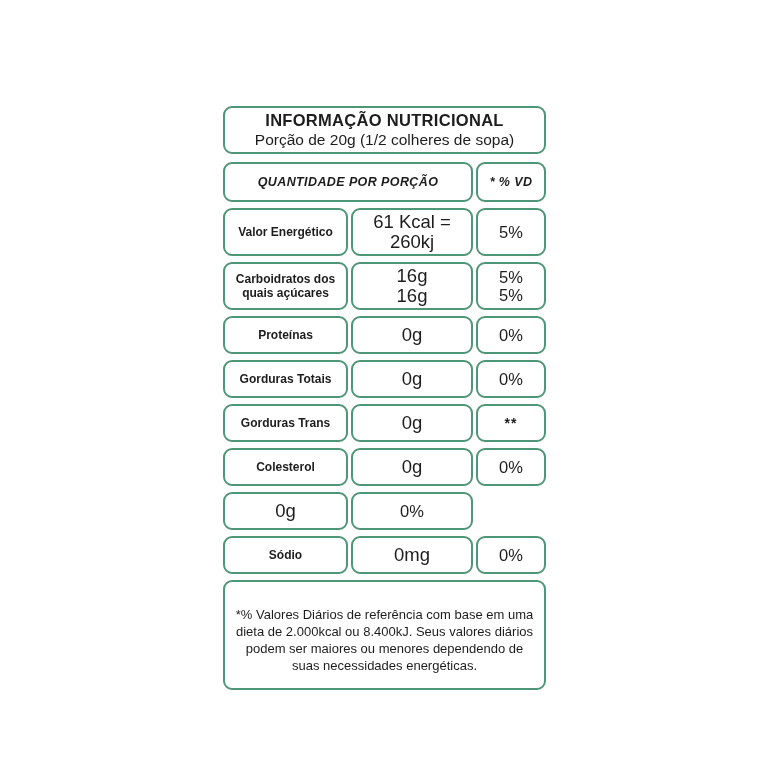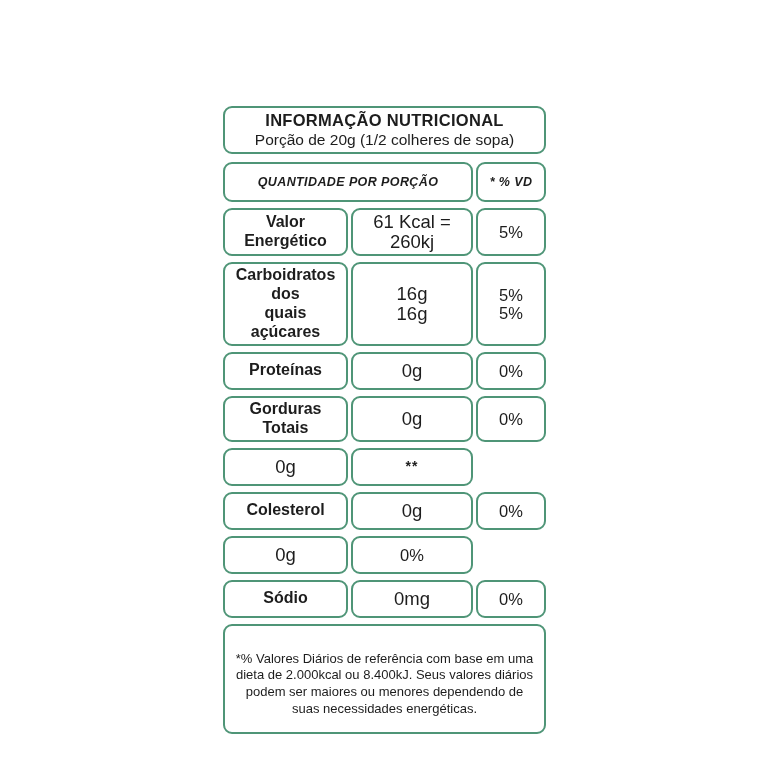--- a/index.html
+++ b/index.html
@@ -73,21 +73,21 @@
   .cell{
     min-height:38px;
     padding:2px 3px;
   }
   .data-row.tall .cell{
     min-height:42px;
     justify-content:center;
   }
   .name-cell{
     font-weight:bold;
-    font-size:16px;
+    font-size:12px;
     line-height:1.18;
   }
   .value-cell{
     font-size:18.5px;
     line-height:1.08;
   }
   .vd-cell{
     font-size:16.5px;
     line-height:1.1;
   }
@@ -174,20 +174,23 @@
           </div>
     <div class="box cell value-cell">
             <span class="line">0g</span>
           </div>
     <div class="box cell vd-cell">
             <span class="line">0%</span>
           </div>
   </div>
 
   <div class="row data-row">
+    <div class="box cell name-cell">
+            <span class="line">Gorduras Trans</span>
+          </div>
     <div class="box cell value-cell">
             <span class="line">0g</span>
           </div>
     <div class="box cell vd-cell">
             <span class="line stars">**</span>
           </div>
   </div>
 
   <div class="row data-row">
     <div class="box cell name-cell">

